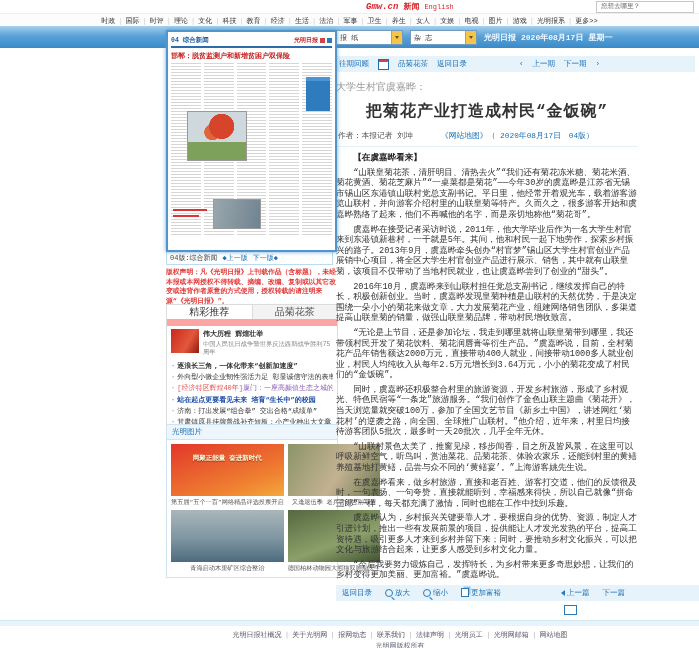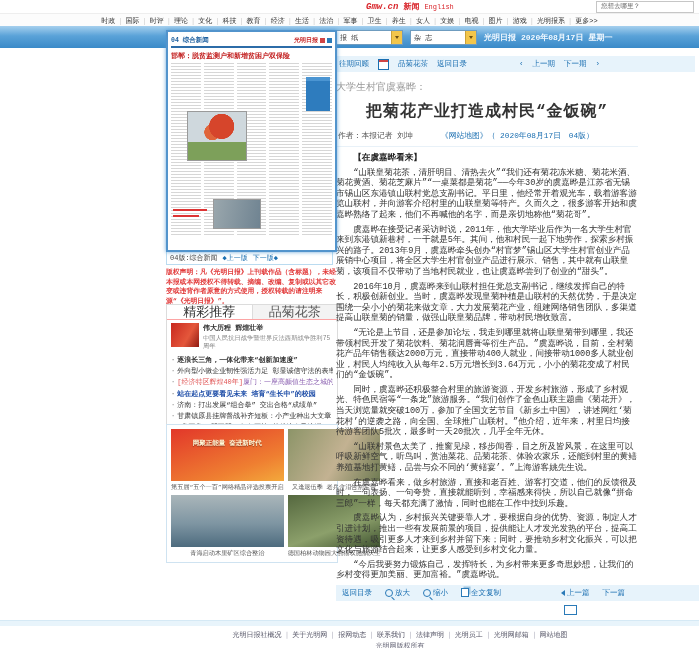--- a/index.html
+++ b/index.html
@@ -55,21 +55,21 @@
   
   .page-nav{position:absolute;left:166px;top:250px;width:159px;height:13px;border:1px solid #badbf0;
             display:flex;align-items:center;gap:5px;font-size:7px;padding:0 3px;background:#fff;white-space:nowrap;}
   .page-nav .lbl{color:#444;}
   .blue-link{color:#1b6fb1;cursor:pointer;}
   
   .disclaimer{position:absolute;left:166px;top:268px;width:172px;font-size:6.8px;line-height:9.5px;
               color:#e23b3b;font-weight:bold;}
   
   .side-box{position:absolute;left:166px;top:304px;width:170px;border:1px solid #dcdcdc;background:#fff;}
-  .tabs{display:flex;height:14px;border-bottom:1px solid #fca5a5;font-size:13px;}
+  .tabs{display:flex;height:14px;border-bottom:7px solid #fca5a5;font-size:10px;align-items:flex-end;}
   .tab{flex:1;display:flex;align-items:center;justify-content:center;cursor:pointer;color:#333;}
   .tab.inactive{background:#f3f3f3;border-left:1px solid #dcdcdc;color:#555;}
   .featured{display:flex;gap:4px;padding:3px 4px;}
   .ft-thumb{width:28px;height:24px;flex:none;
      background:linear-gradient(120deg,#c8281e,#e4573b 60%,#8f1a12);}
   .ft-title{font-size:7px;font-weight:bold;color:#333;white-space:nowrap;overflow:hidden;}
   .ft-sub{font-size:6.3px;color:#888;margin-top:2px;line-height:8px;overflow:hidden;max-height:16px;}
   .news-list{padding:1px 4px 3px;}
   .news-item{font-size:7px;line-height:11.2px;color:#333;white-space:nowrap;overflow:hidden;cursor:pointer;}
   .news-item .bullet{color:#888;margin-right:2px;}
@@ -251,20 +251,21 @@
         <div class="news-item normal"><span class="bullet">·</span><span>外向型小微企业韧性强活力足 彰显诚信守法的表率</span></div>
         <div class="news-item visited"><span class="bullet">·</span><span class="news-prefix">[经济特区辉煌40年]</span><span>厦门：一座高颜值生态之城的崛起</span></div>
         <div class="news-item bold-blue"><span class="bullet">·</span><span>站在起点更要看见未来 培育“生长中”的校园</span></div>
         <div class="news-item normal"><span class="bullet">·</span><span>济南：打出发展“组合拳” 交出合格“成绩单”</span></div>
         <div class="news-item normal"><span class="bullet">·</span><span>甘肃镇原县挂牌督战补齐短板：小产业种出大文章</span></div>
         <div class="news-item normal"><span class="bullet">·</span><span>“救不救”“帮不帮” 如何不让“英雄流血又流泪”</span></div>
       </div>
   </div>
 
   <div class="photo-box">
+    <div class="ph-head">光明图片</div>
     <div class="ph-grid" id="ph-grid">
         <div class="ph-item">
           <div class="ph-img banner">
             <div class="ph-overlay">网聚正能量 奋进新时代</div>
           </div>
           <div class="ph-cap">第五届“五个一百”网络精品评选投票开启</div>
         </div>
         <div class="ph-item">
           <div class="ph-img soldier"></div>
           <div class="ph-cap">又逢退伍季 老兵含泪告别军营</div>
@@ -311,21 +312,21 @@
         <span class="tb-item">
             <span class="icon-zoom"></span>
             <span>放大</span>
           </span>
         <span class="tb-item">
             <span class="icon-zoom"></span>
             <span>缩小</span>
           </span>
         <span class="tb-item">
             <span class="icon-copy"></span>
-            <span>全文复制</span>
+            <span>更加富裕</span>
           </span>
         <span class="it-spacer"></span>
         <span class="tb-item">
             <span class="icon-prev"></span>
             <span>上一篇</span>
           </span>
         <span class="tb-item">
             <span>下一篇</span>
           </span>
       </div>

